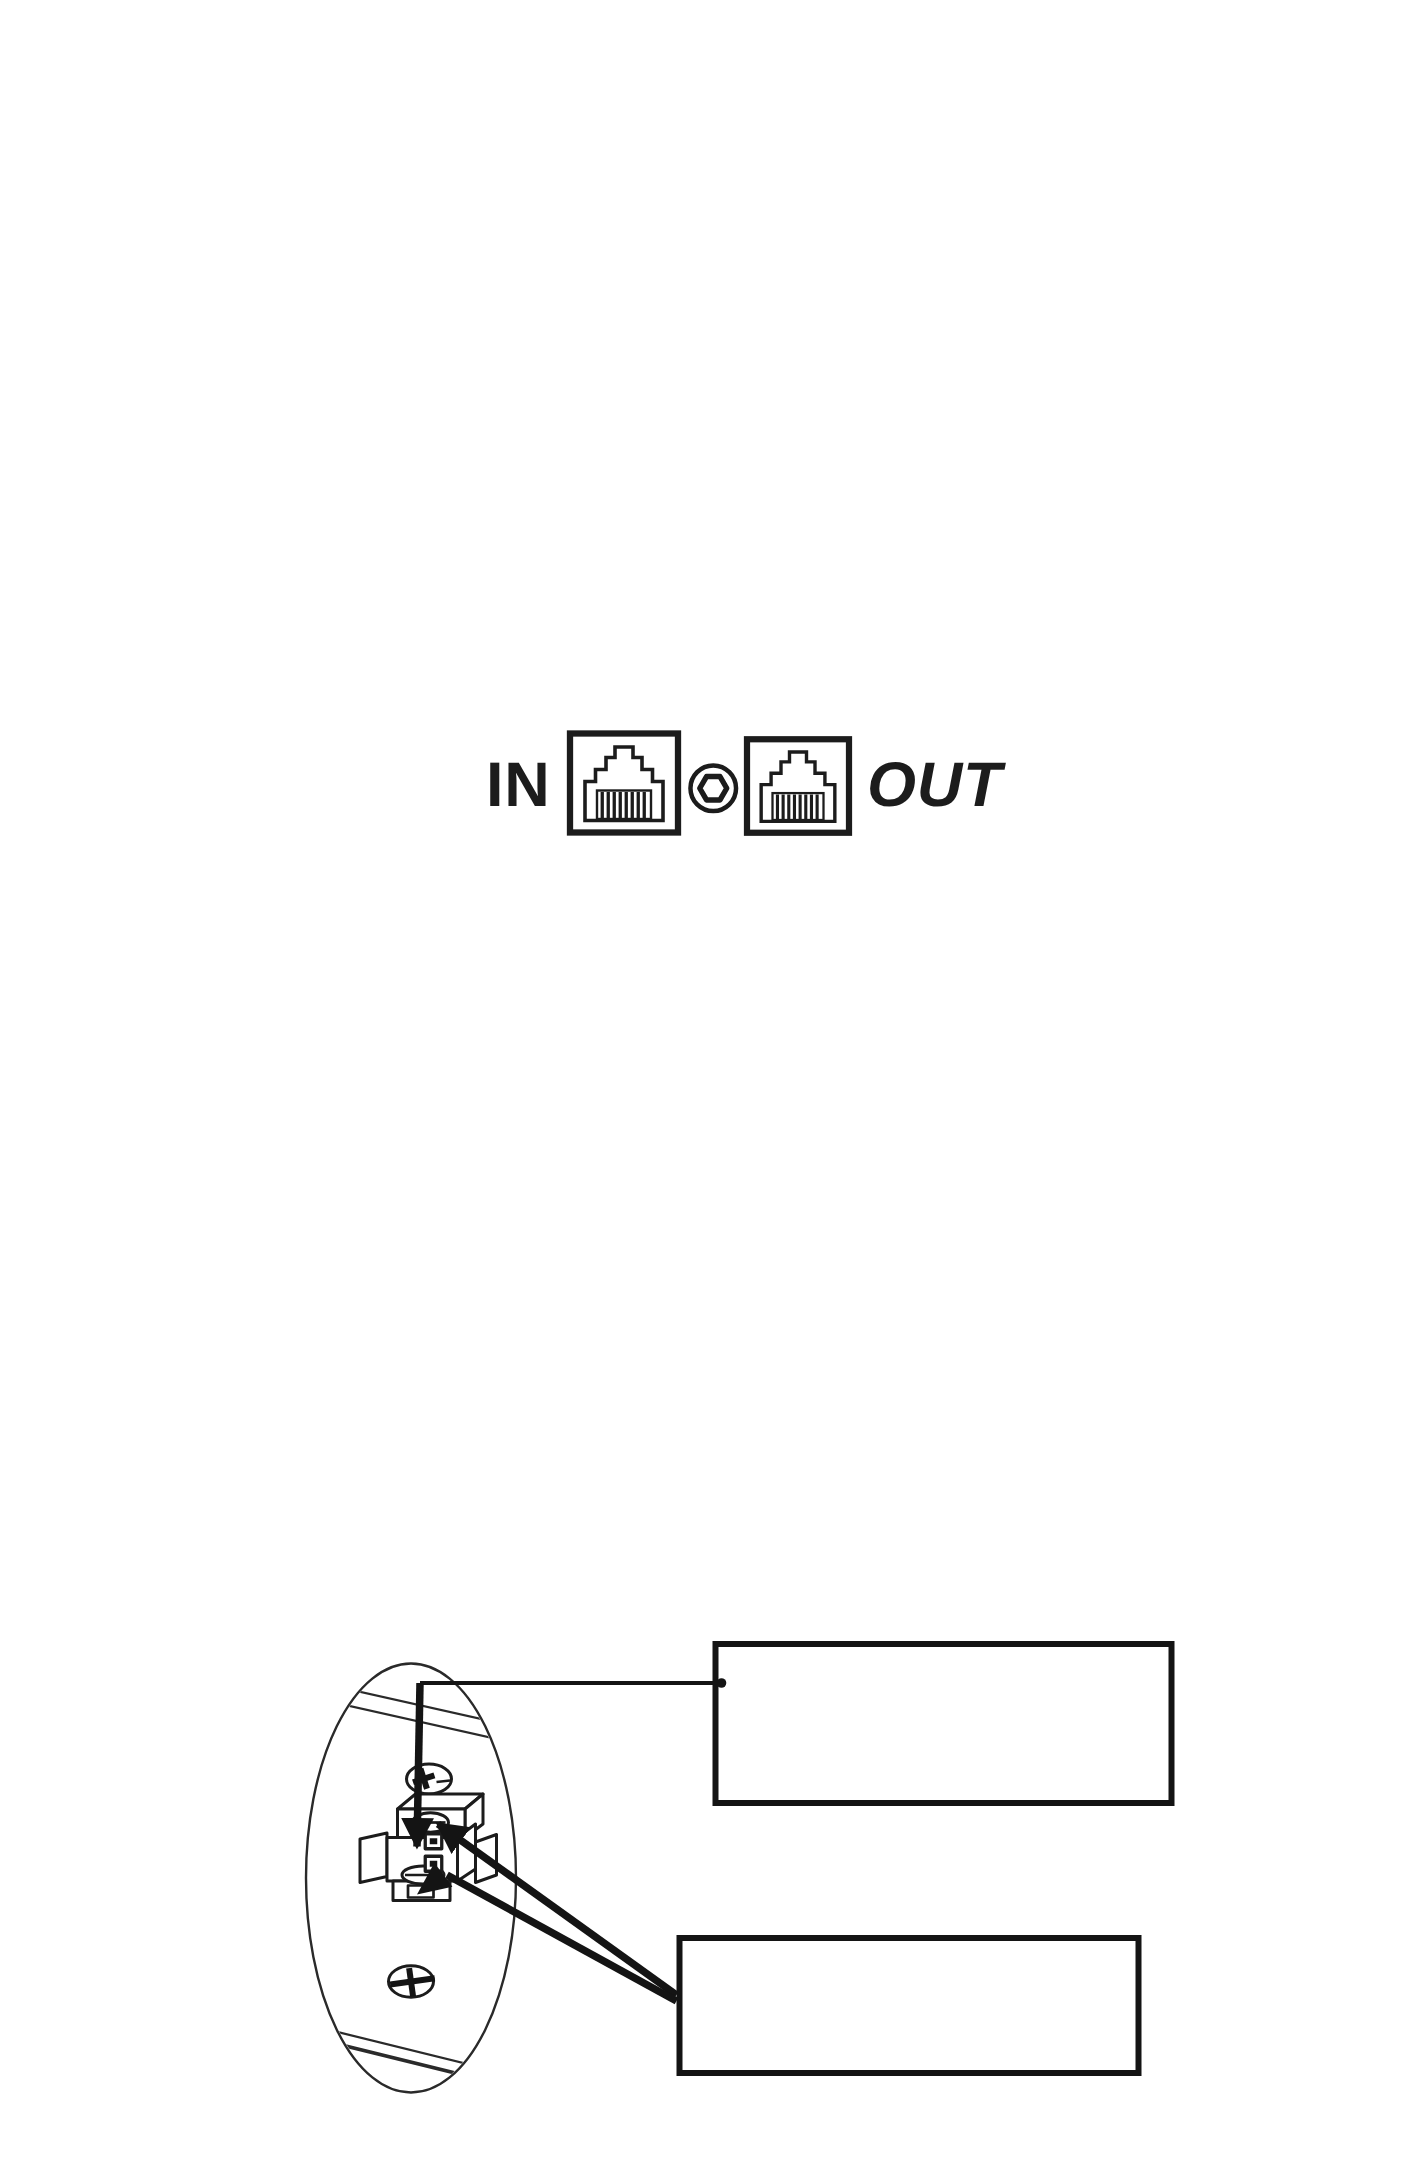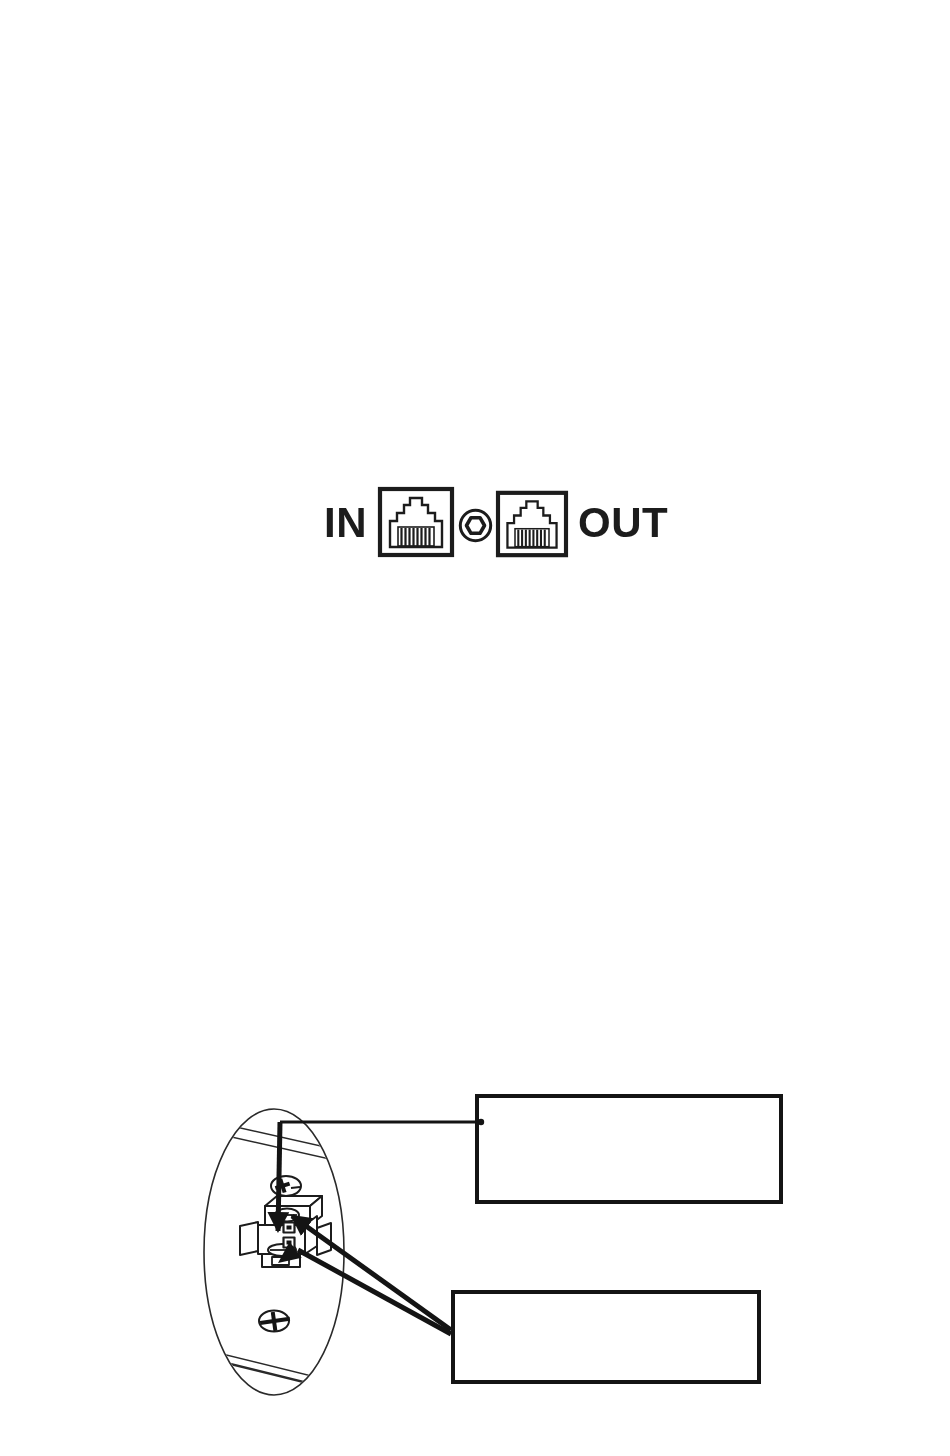--- a/index.html
+++ b/index.html
@@ -63,21 +63,21 @@
         <line x1="28.5" y1="42" x2="28.5" y2="60"></line>
       <line x1="32.5" y1="42" x2="32.5" y2="60"></line>
         <line x1="36.5" y1="42" x2="36.5" y2="60"></line>
       <line x1="40.5" y1="42" x2="40.5" y2="60"></line>
         <line x1="44.5" y1="42" x2="44.5" y2="60"></line>
       <line x1="48.5" y1="42" x2="48.5" y2="60"></line>
         <line x1="52.5" y1="42" x2="52.5" y2="60"></line>
     </g>
   </svg>
 
-  <div class="port-label abs" style="left:562px;top:502px;">OUT</div>
+  <div class="port-label abs" style="left:562px;top:502px;font-style:italic;">OUT</div>
 </div>
 
 <svg class="abs" style="left:170px;top:1080px;" width="650" height="345" viewBox="170 1080 650 345">
   <defs>
     <clipPath id="ovalClip">
         <ellipse cx="274" cy="1252" rx="69" ry="142"></ellipse>
       </clipPath>
     <marker id="ah" markerUnits="userSpaceOnUse" markerWidth="22" markerHeight="22" refX="19" refY="11" orient="auto">
       <path d="M0,0 L21,11 L0,22 Z" fill="#141414"></path>
     </marker>

